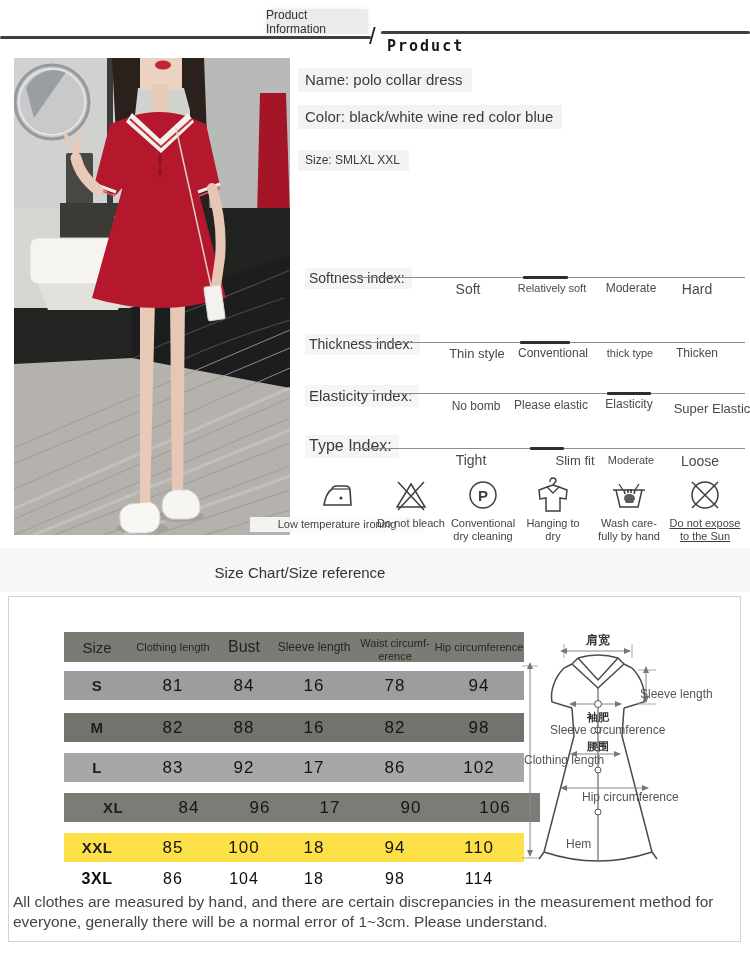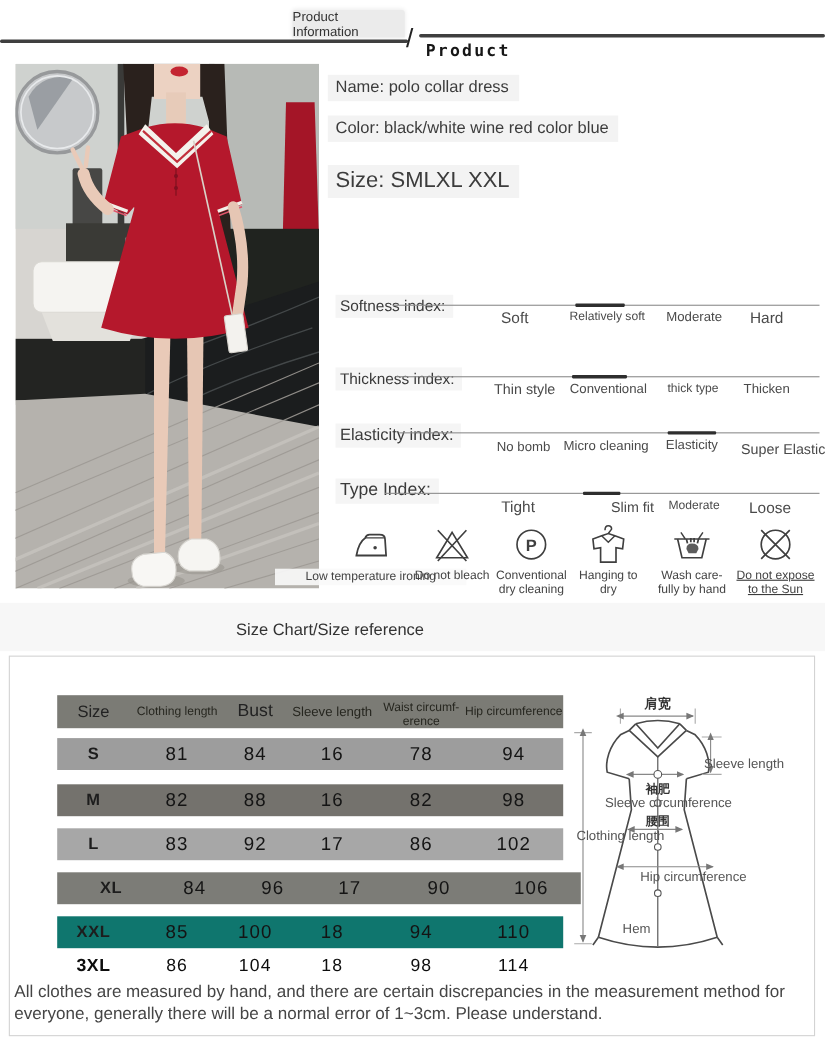--- a/index.html
+++ b/index.html
@@ -20,40 +20,40 @@
   .slash{left:369px;top:22px;font-size:24px;color:#222;font-weight:400;}
   .product-title{
     left:387px;top:37px;font-family:"DejaVu Sans Mono", monospace;
     font-weight:bold;font-size:15px;letter-spacing:2px;color:#161616;
   }
 
   
   .info-row{left:298px;background:#f3f3f3;padding:3px 9px 4px 7px;font-size:15px;color:#3c3c3c;white-space:nowrap;}
   .row-name{top:68px;}
   .row-color{top:105px;}
-  .row-size{top:150px;font-size:20px;}
+  .row-size{top:150px;font-size:12px;}
 
   
   .idx-label{background:#f5f5f5;padding:2px 7px 3px 4px;color:#3a3a3a;white-space:nowrap;}
   .hline{position:absolute;height:1px;background:#8d8d8d;}
   .seg{position:absolute;height:3px;background:#2e2e2e;border-radius:1px;}
   .opt{position:absolute;transform:translateX(-50%);color:#4a4a4a;white-space:nowrap;}
 
   
   .care-item{position:absolute;top:475px;text-align:center;}
   .care-item svg{display:block;margin:0 auto;}
   .care-label{margin-top:2px;font-size:11px;line-height:1.15;color:#444;}
   .care-0 .care-label{background:rgba(250,250,250,.9);padding:1px 2px;}
 
   
   .chart-title-band{left:0;top:548px;width:750px;height:44px;background:#f7f7f7;}
   .chart-title{left:0;top:564px;width:600px;text-align:center;font-size:15px;color:#333;}
   .chart-box{left:8px;top:596px;width:733px;height:346px;background:#fff;border:1px solid #d3d3d3;box-sizing:border-box;}
 
-  .t-row{position:absolute;left:52px;width:460px;display:flex;align-items:center;}
+  .t-row{position:absolute;left:64px;width:460px;display:flex;align-items:center;}
   .t-head{top:632px;height:30px;}
   .t-cell{text-align:center;color:#1d1d1d;}
   .w0{width:66px;} .w1{width:86px;} .w2{width:56px;} .w3{width:84px;} .w4{width:78px;} .w5{width:90px;}
   .hc0{font-size:15px;color:#222;}
   .hc1{font-size:11px;color:#26261f;}
   .hc2{font-size:16px;color:#222;}
   .hc3{font-size:12px;color:#26261f;}
   .hc4{font-size:11px;line-height:1.2;color:#26261f;align-self:flex-start;margin-top:5px;}
   .hc5{font-size:11px;white-space:nowrap;color:#26261f;}
   .d-row{height:29px;}
@@ -184,21 +184,21 @@
 <div class="seg" style="left:520px;top:341px;width:50px;"></div>
 <span class="opt" style="left:477px;top:346px;font-size:13px;">Thin style</span>
 <span class="opt" style="left:553px;top:346px;font-size:12px;">Conventional</span>
 <span class="opt" style="left:630px;top:347px;font-size:11px;">thick type</span>
 <span class="opt" style="left:697px;top:346px;font-size:12px;">Thicken</span>
 
 <div class="abs idx-label" style="left:305px;top:385px;font-size:15px;">Elasticity index:</div>
 <div class="hline" style="left:363px;top:393px;width:382px;"></div>
 <div class="seg" style="left:607px;top:392px;width:44px;"></div>
 <span class="opt" style="left:476px;top:399px;font-size:12px;">No bomb</span>
-<span class="opt" style="left:551px;top:398px;font-size:12px;">Micro cleaning</span>
+<span class="opt" style="left:551px;top:398px;font-size:12px;">Please elastic</span>
 <span class="opt" style="left:629px;top:397px;font-size:12px;">Elasticity</span>
 <span class="opt" style="left:712px;top:401px;font-size:13px;">Super Elastic</span>
 
 <div class="abs idx-label" style="left:305px;top:435px;font-size:16px;">Type Index:</div>
 <div class="hline" style="left:350px;top:448px;width:395px;"></div>
 <div class="seg" style="left:530px;top:447px;width:34px;"></div>
 <span class="opt" style="left:471px;top:452px;font-size:14px;">Tight</span>
 <span class="opt" style="left:545px;top:453px;font-size:13px;margin-left:30px;">Slim fit</span>
 <span class="opt" style="left:631px;top:454px;font-size:11px;">Moderate</span>
 <span class="opt" style="left:700px;top:453px;font-size:14px;">Loose</span>
@@ -289,21 +289,21 @@
   <div class="t-cell w5 val">102</div>
 </div>
 <div class="t-row d-row r3" style="background: rgb(124, 124, 119);">
   <div class="t-cell w0 sz">XL</div>
   <div class="t-cell w1 val">84</div>
   <div class="t-cell w2 val">96</div>
   <div class="t-cell w3 val">17</div>
   <div class="t-cell w4 val">90</div>
   <div class="t-cell w5 val">106</div>
 </div>
-<div class="t-row d-row r4" style="background: #0f766e;">
+<div class="t-row d-row r4" style="background: #fde047;">
   <div class="t-cell w0 sz">XXL</div>
   <div class="t-cell w1 val">85</div>
   <div class="t-cell w2 val">100</div>
   <div class="t-cell w3 val">18</div>
   <div class="t-cell w4 val">94</div>
   <div class="t-cell w5 val">110</div>
 </div>
 <div class="t-row d-row r5" style="background: transparent;">
   <div class="t-cell w0 sz">3XL</div>
   <div class="t-cell w1 val">86</div>

